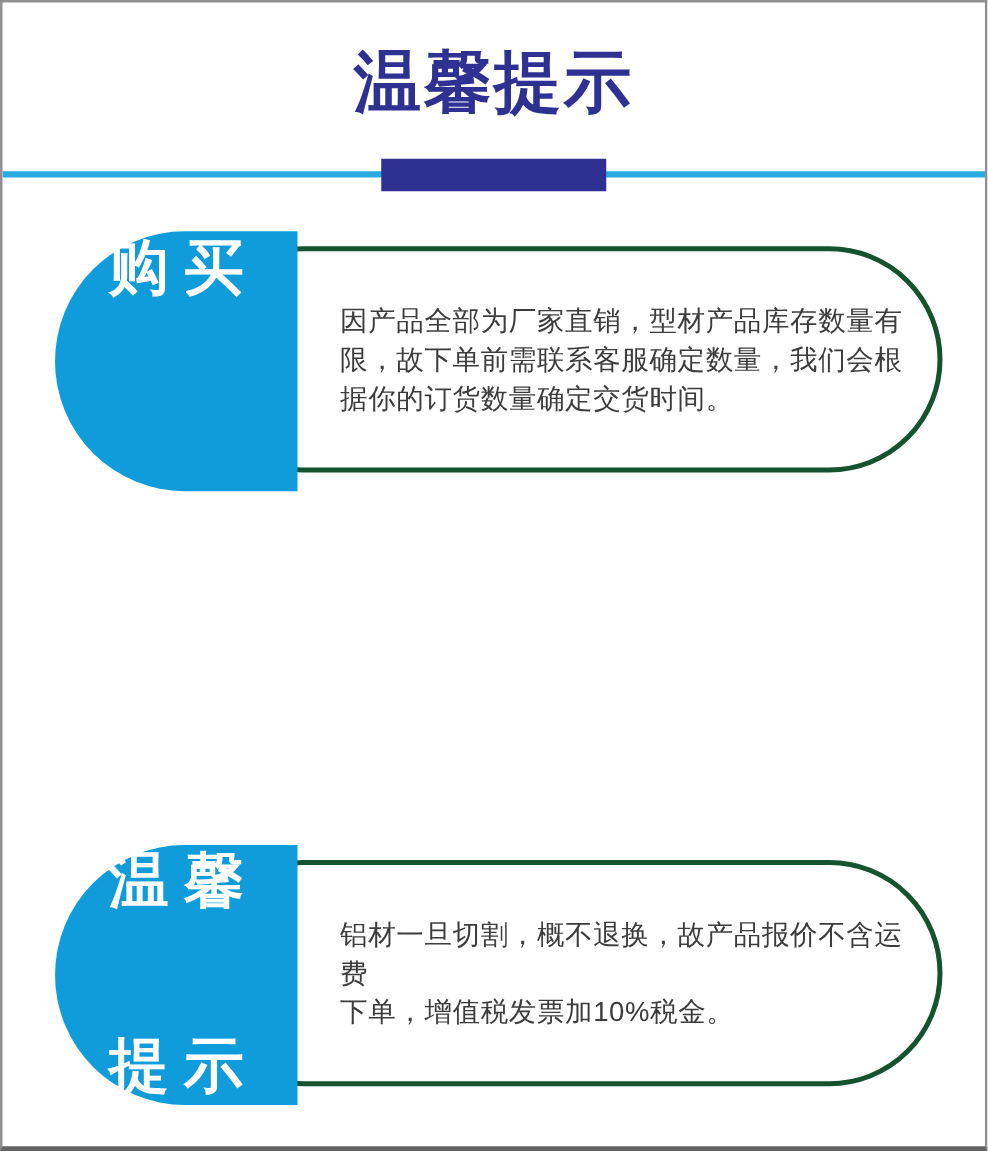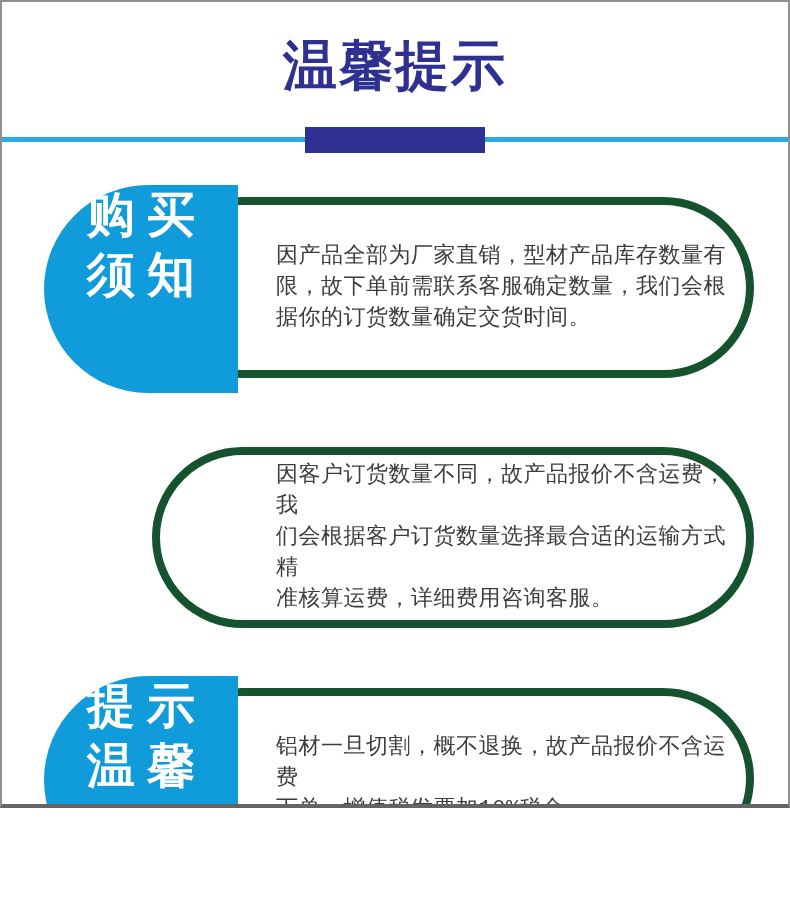--- a/index.html
+++ b/index.html
@@ -4,21 +4,21 @@
 <style>
   html, body {
     margin: 0;
     padding: 0;
     background: #ffffff;
     font-family: "Liberation Sans", "DejaVu Sans", sans-serif;
   }
   .page {
     position: relative;
     width: 790px;
-    height: 808px;
+    height: 921px;
     box-sizing: border-box;
     background: #ffffff;
     border: 2px solid #8f8f8f;
     border-bottom: 4px solid #646464;
     overflow: hidden;
   }
   
   .title {
     position: absolute;
     top: 28px;
@@ -59,28 +59,27 @@
   .notice.s3 { top: 674px; }
 
   .pill {
     position: absolute;
     left: 150px;
     top: 12px;
     width: 602px;
     height: 181px;
     box-sizing: border-box;
     background: #ffffff;
-    border: 8px solid #14532d;
+    border: 4px solid #14532d;
     border-radius: 91px;
     z-index: 1;
     display: flex;
     align-items: center;
     padding-left: 116px;
     padding-right: 16px;
-    font-family: Liberation Mono, monospace;
   }
   .body-text {
     margin: 0;
     font-size: 22px;
     line-height: 31px;
     color: #3c3c3c;
     white-space: pre-line;
     letter-spacing: 0.5px;
   }
   .tag {
@@ -88,21 +87,21 @@
     left: 42px;
     top: 0;
     width: 194px;
     height: 208px;
     background: #109CDB;
     border-radius: 104px 0 0 104px;
     z-index: 2;
     display: flex;
     flex-direction: column;
     align-items: center;
-    justify-content: flex-start;
+    justify-content: space-between;
   }
   .tag-line {
     display: block;
     color: #ffffff;
     font-size: 48px;
     font-weight: bold;
     line-height: 60px;
     letter-spacing: 12px;
     padding-left: 12px; 
     white-space: nowrap;
@@ -119,36 +118,30 @@
   <div class="divider-block"></div>
 
   <section class="notice s1">
     <div class="pill">
       <p class="body-text">因产品全部为厂家直销，型材产品库存数量有
 限，故下单前需联系客服确定数量，我们会根
 据你的订货数量确定交货时间。</p>
     </div>
     <div class="tag">
       <span class="tag-line">购买</span>
-      <span class="tag-line">须知</span>
     </div>
   </section>
 
   <section class="notice s2">
-    <div class="pill">
-      <p class="body-text">因客户订货数量不同，故产品报价不含运费，我
-们会根据客户订货数量选择最合适的运输方式精
-准核算运费，详细费用咨询客服。</p>
-    </div>
   </section>
 
   <section class="notice s3">
     <div class="pill">
       <p class="body-text">铝材一旦切割，概不退换，故产品报价不含运费
 下单，增值税发票加10%税金。</p>
     </div>
     <div class="tag">
+      <span class="tag-line">温馨</span>
       <span class="tag-line">提示</span>
-      <span class="tag-line">温馨</span>
     </div>
   </section>
 
 </div>
 
 </body></html>

